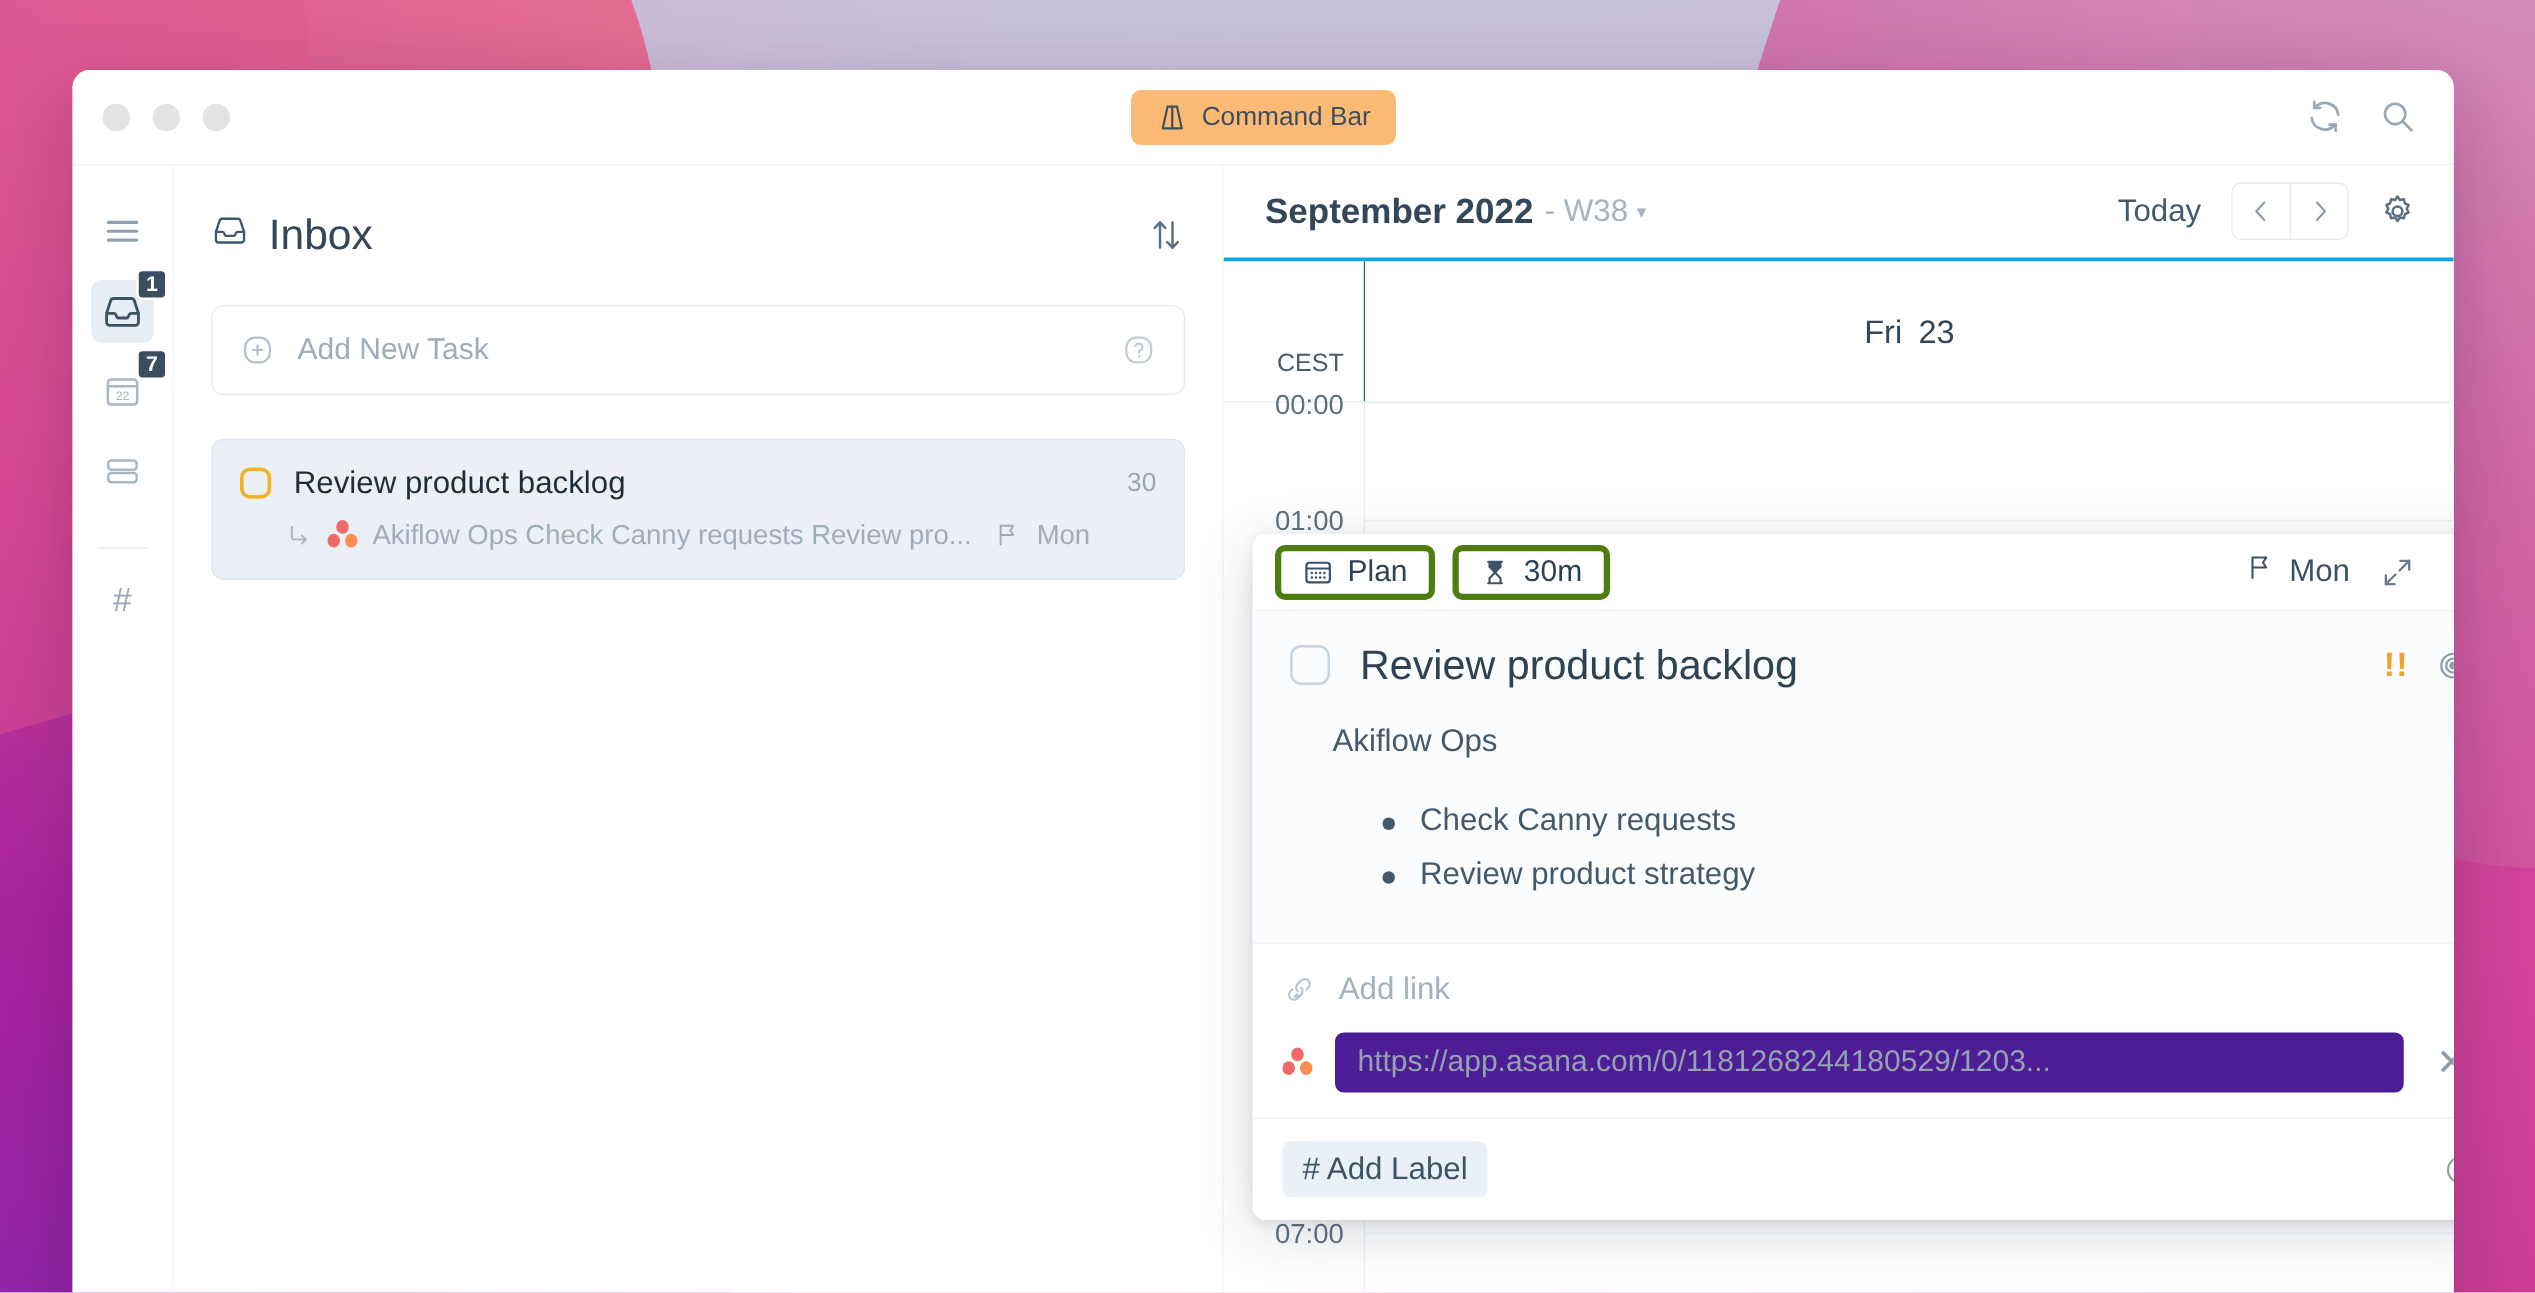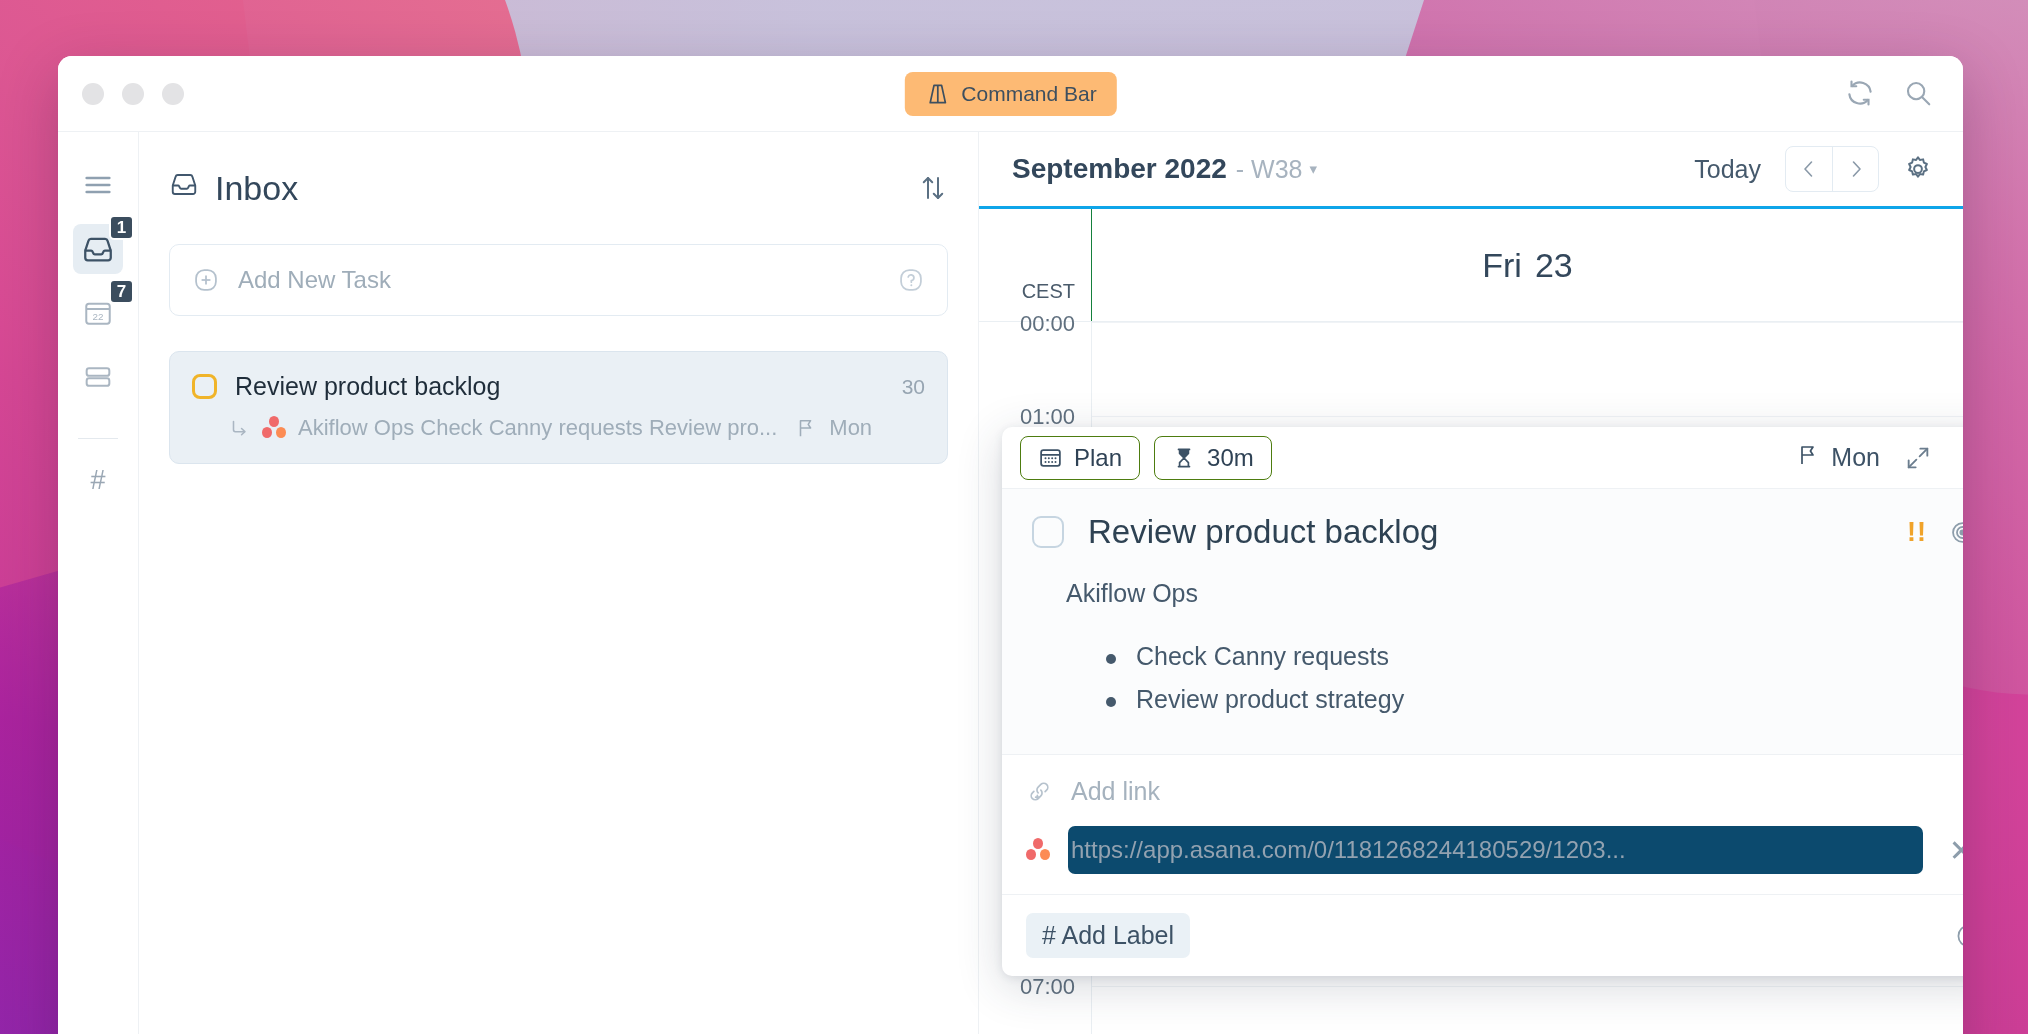--- a/index.html
+++ b/index.html
@@ -232,21 +232,21 @@
   .tz-col {
     width: 113px; flex: none;
     border-right: 1px solid #15803d;
     display: flex; align-items: flex-end; justify-content: flex-end;
     padding: 0 16px 18px 0;
     font-size: 20px; color: #4a5b6b;
   }
   .day-col {
     flex: 1;
     display: flex; align-items: center; justify-content: center;
-    font-size: 34px; color: #33475b; font-weight: 400;
+    font-size: 26px; color: #33475b; font-weight: 400;
   }
   .day-col .dnum { margin-left: 13px; }
 
   .cal-grid { position: relative; display: flex; height: 745px; }
   .hour-gutter { width: 113px; flex: none; border-right: 1px solid #eaeff3; }
   .hour-lbl {
     height: 95px;
     text-align: right; padding-right: 16px;
     font-size: 22px; color: #60707f;
     position: relative; top: -13px;
@@ -267,21 +267,21 @@
   }
   .pp-toolbar {
     display: flex; align-items: center;
     height: 62px;
     padding: 0 24px 0 18px;
     border-bottom: 1px solid #eef1f4;
   }
   .chip {
     display: flex; align-items: center; gap: 11px;
     height: 44px; padding: 0 17px;
-    border: 1px solid #4d7c0f; border-radius: 8px;
+    border: 5px solid #4d7c0f; border-radius: 8px;
     font-size: 24px; color: #2f4255;
     margin-right: 14px; cursor: pointer;
   }
   .chip .ic { display: flex; color: #3d5266; }
   .pp-toolbar-right { margin-left: auto; display: flex; align-items: center; gap: 24px; }
   .pp-flag { display: flex; align-items: center; gap: 11px; font-size: 25px; color: #3d5266; cursor: pointer; }
   .pp-ic { color: #6b7d8e; cursor: pointer; display: flex; }
 
   .pp-main { padding: 24px 30px 26px; background: #fbfcfd; }
   .pp-title-row { display: flex; align-items: center; gap: 24px; }
@@ -308,22 +308,22 @@
   .pp-links {
     border-top: 1px solid #eef1f4;
     padding: 22px 24px 20px;
   }
   .pp-linkrow { display: flex; align-items: center; gap: 18px; }
   .pp-linkrow + .pp-linkrow { margin-top: 20px; }
   .link-ic { color: #b6c2cd; display: flex; flex: none; }
   .link-ph { font-size: 25px; color: #a5b2be; }
   .url-pill {
     flex: 1;
-    background: #0c4a6e; border-radius: 7px;
-    padding: 10px 3px;
+    background: #4c1d95; border-radius: 7px;
+    padding: 10px 18px;
     font-size: 24px; color: #93a2b0;
     white-space: nowrap; overflow: hidden; text-overflow: ellipsis;
     cursor: pointer;
   }
   .url-x { color: #8d9dab; font-size: 30px; cursor: pointer; padding: 0 8px; }
 
   .pp-footer {
     border-top: 1px solid #eef1f4;
     padding: 18px 24px;
     display: flex; align-items: center;

